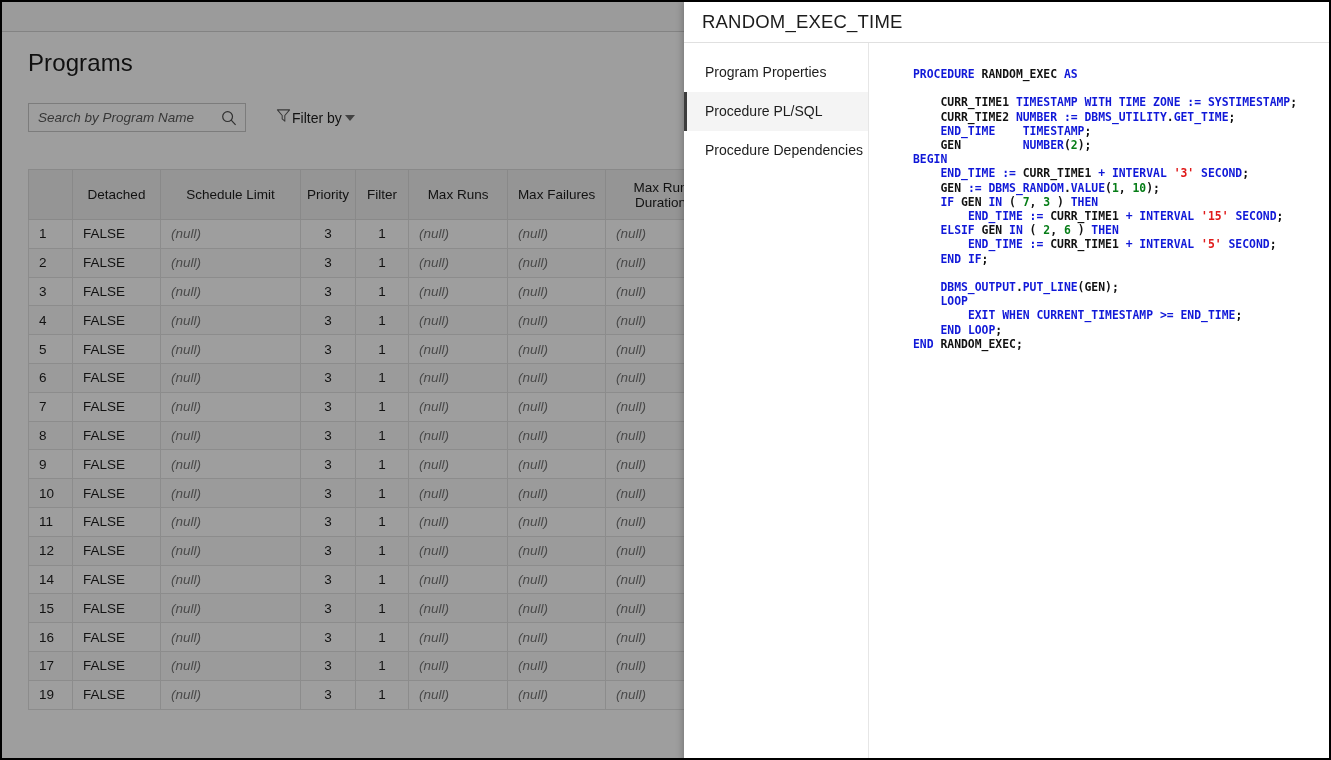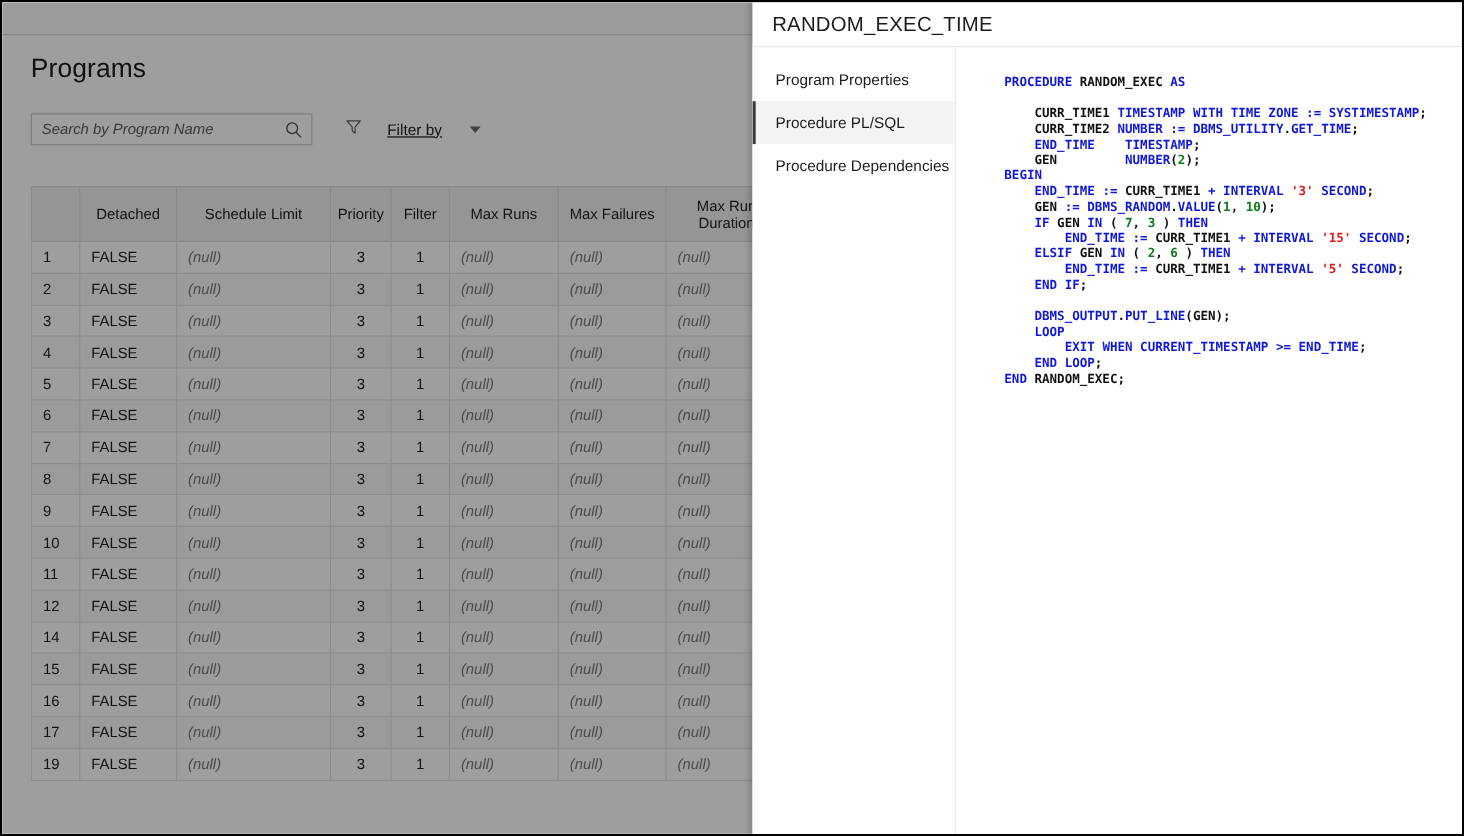--- a/index.html
+++ b/index.html
@@ -65,21 +65,21 @@
   .toolbar-row {
     position: absolute;
     left: 26px;
     top: 70px;
     display: flex;
     align-items: center;
   }
 
   .search-box {
     position: relative;
-    width: 256px;
+    width: 218px;
     height: 29px;
     border: 1px solid #c9c9c9;
     background: #ffffff;
     box-sizing: border-box;
     display: flex;
     align-items: center;
   }
   .search-input {
     border: none;
     outline: none;
@@ -102,23 +102,22 @@
     right: 8px;
     top: 6px;
     width: 16px;
     height: 16px;
   }
 
   .filter-by {
     display: flex;
     align-items: center;
     margin-left: 30px;
-    gap: 23px;
+    gap: 1px;
     cursor: pointer;
-    text-decoration: underline;
   }
   .filter-label {
     font-size: 14px;
     color: #1d1d1d;
   }
   .caret {
     width: 0; height: 0;
     border-left: 5px solid transparent;
     border-right: 5px solid transparent;
     border-top: 6px solid #6b6b6b;

